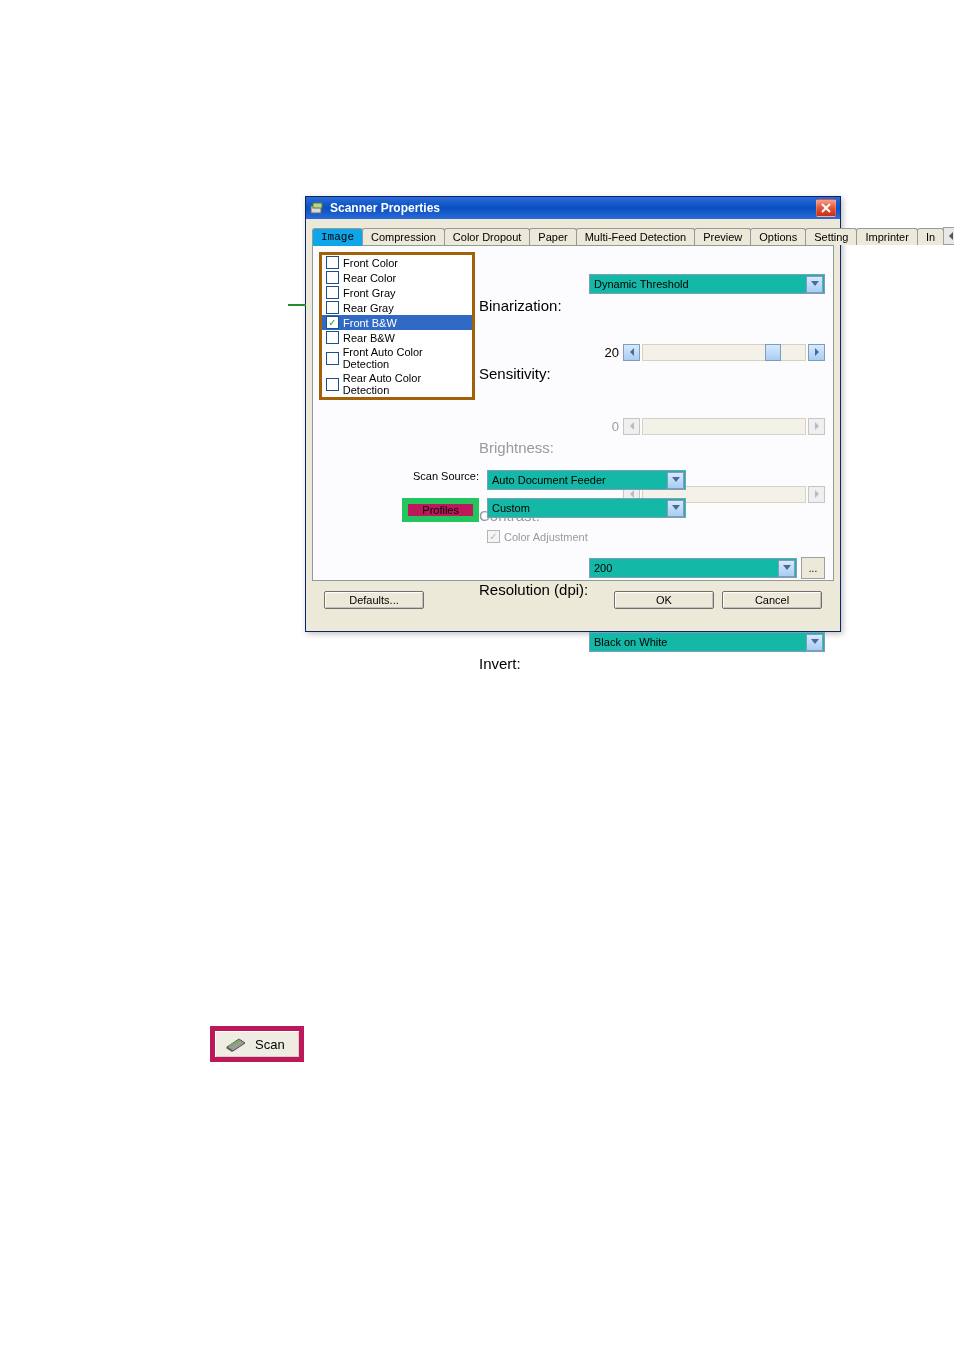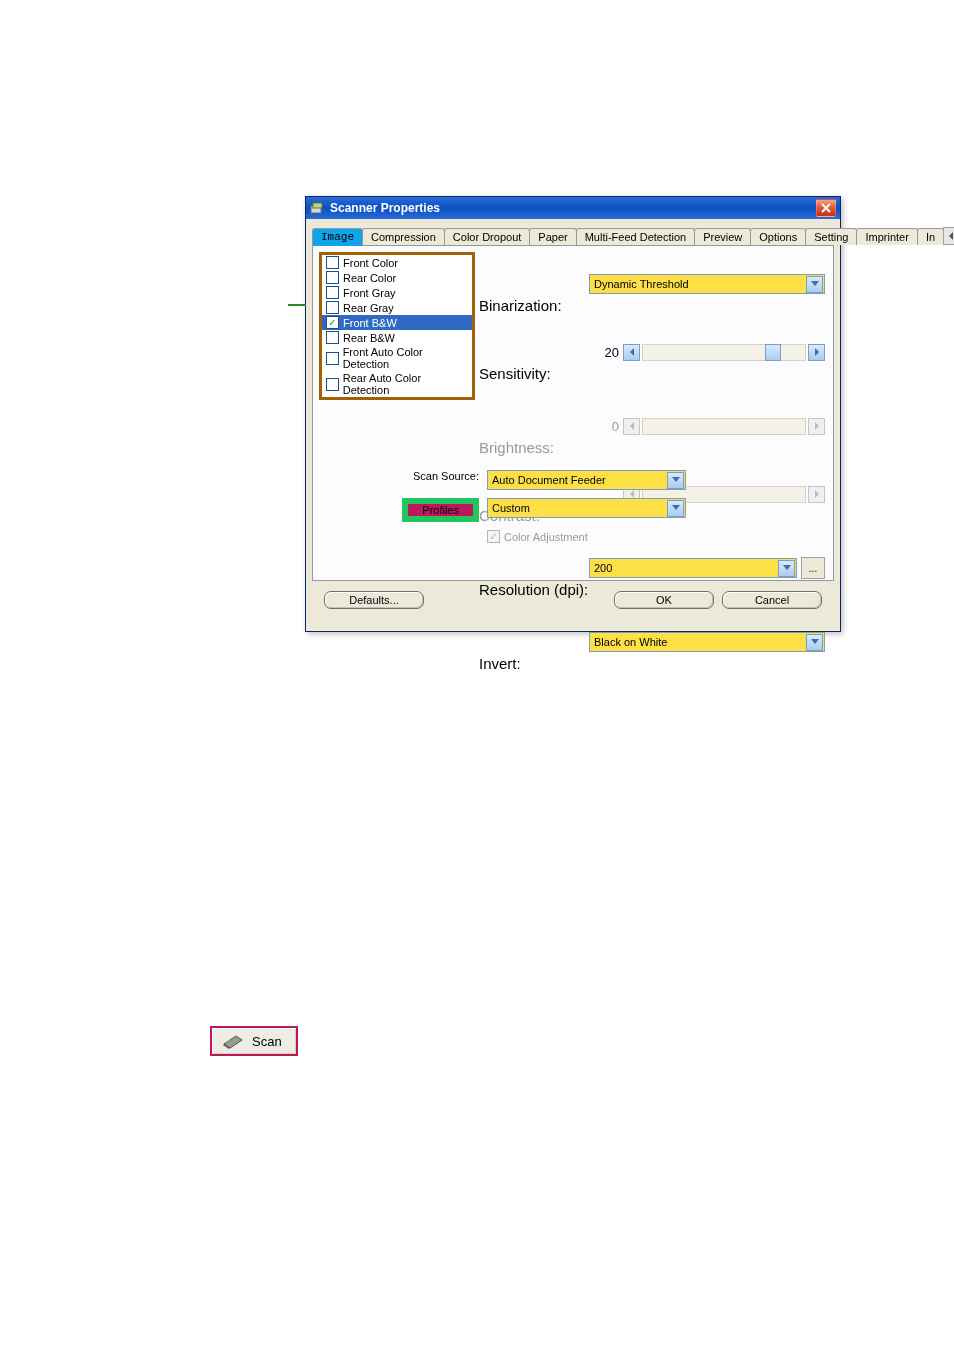--- a/index.html
+++ b/index.html
@@ -157,21 +157,21 @@
     width: 30px;
     text-align: right;
     padding-right: 4px;
     font-size: 13px;
   }
   .val-num.disabled { color: #9a9a9a; }
   .dropdown {
     flex: 1;
     height: 18px;
     border: 1px solid #7f9db9;
-    background: #fde047;
+    background: #14b8a6;
     display: flex;
     align-items: center;
     padding: 0 1px 0 4px;
     font-size: 11px;
   }
   .dropdown .dd-text { flex: 1; }
   .dd-arrow {
     width: 15px; height: 15px;
     background: linear-gradient(to bottom, #d6eaff, #a9cdf3);
     border: 1px solid #7f9db9;
@@ -242,31 +242,31 @@
     padding: 10px 12px 12px 12px;
     gap: 8px;
   }
   .button {
     min-width: 74px;
     padding: 2px 12px;
     border: 1px solid #707070;
     background: #ece9d8;
     text-align: center;
     font-size: 11px;
-    border-radius: 7px;
+    border-radius: 2px;
     box-shadow: inset 1px 1px 0 #fff, inset -1px -1px 0 #c0c0c0;
   }
   .spacer { flex: 1; }
   
   .scan-btn {
     position: absolute;
     left: 210px; top: 1026px;
     padding: 4px 14px 4px 10px;
     background: #efede3;
-    border: 2px solid #be185d;
+    border: 5px solid #be185d;
     display: flex;
     align-items: center;
     gap: 8px;
     font-size: 13px;
     box-shadow: inset 1px 1px 0 #fff, inset -1px -1px 0 #d5d0bb;
   }
   .scan-btn .scan-icon { width:22px; height:18px; display:flex; align-items:center; justify-content:center;}
   
   .edge-tick {
     position: absolute;

